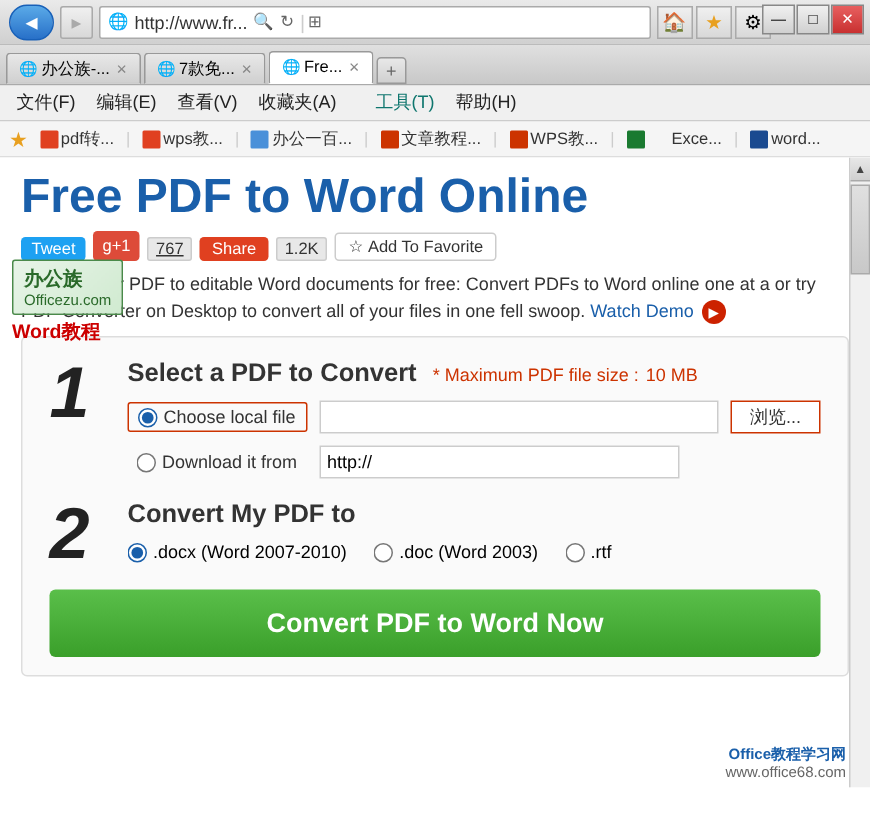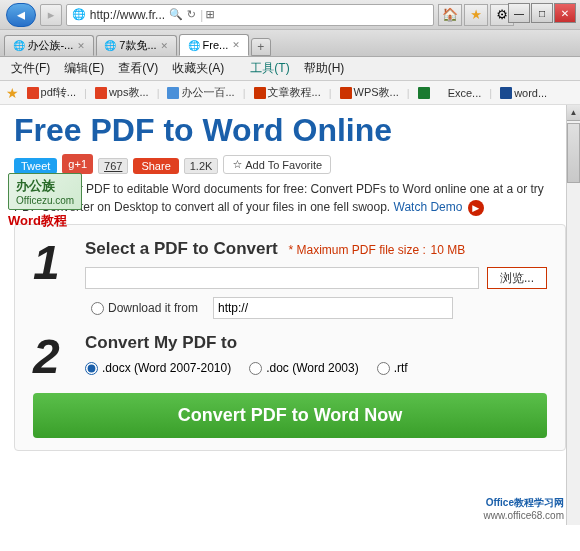--- a/index.html
+++ b/index.html
@@ -145,20 +145,24 @@
       <div style="display: flex; align-items: flex-start; margin-bottom: 14px;">
         <div style="font-size: 48px; font-weight: bold; color: #222; font-style: italic; line-height: 1; margin-right: 14px; min-width: 38px;">1</div>
         <div style="flex: 1;">
           <div style="font-size: 17px; font-weight: bold; color: #333; margin-bottom: 8px;">
             <span>Select a PDF to Convert</span>
             <span style="color: #cc3300; font-size: 12px; font-weight: normal; margin-left: 6px;">* Maximum PDF file size :</span>
             <span style="color: #cc3300; font-size: 12px; font-weight: normal;">10 MB</span>
           </div>
 
           <div style="display: flex; align-items: center; margin-bottom: 8px; gap: 8px;">
+            <div style="border: 1px solid #cc3300; padding: 2px 6px; border-radius: 2px; display: flex; align-items: center; gap: 4px; cursor: pointer; min-width: 120px;">
+              <input type="radio" name="source" value="local" checked="" style="accent-color: rgb(26, 95, 170); margin: 0px;">
+              <span style="font-size: 12px; color: #333;">Choose local file</span>
+            </div>
             <input type="text" style="flex: 1 1 0%; height: 22px; border: 1px solid rgb(204, 204, 204); background: white; font-size: 12px; padding: 0px 4px; min-width: 180px;" value="">
             <button style="background: white; border: 1px solid #cc3300; padding: 2px 12px; font-size: 12px; cursor: pointer; height: 22px; color: #333; text-align: right;">浏览...</button>
           </div>
 
           <div style="display: flex; align-items: center; gap: 8px;">
             <label style="display: flex; align-items: center; gap: 4px; cursor: pointer; min-width: 120px; padding: 2px 6px;">
               <input type="radio" name="source" value="url" style="accent-color: rgb(26, 95, 170); margin: 0px;">
               <span style="font-size: 12px; color: #333;">Download it from</span>
             </label>
             <input type="text" style="width: 240px; height: 22px; border: 1px solid rgb(204, 204, 204); padding: 0px 4px; font-size: 12px;" value="http://">

